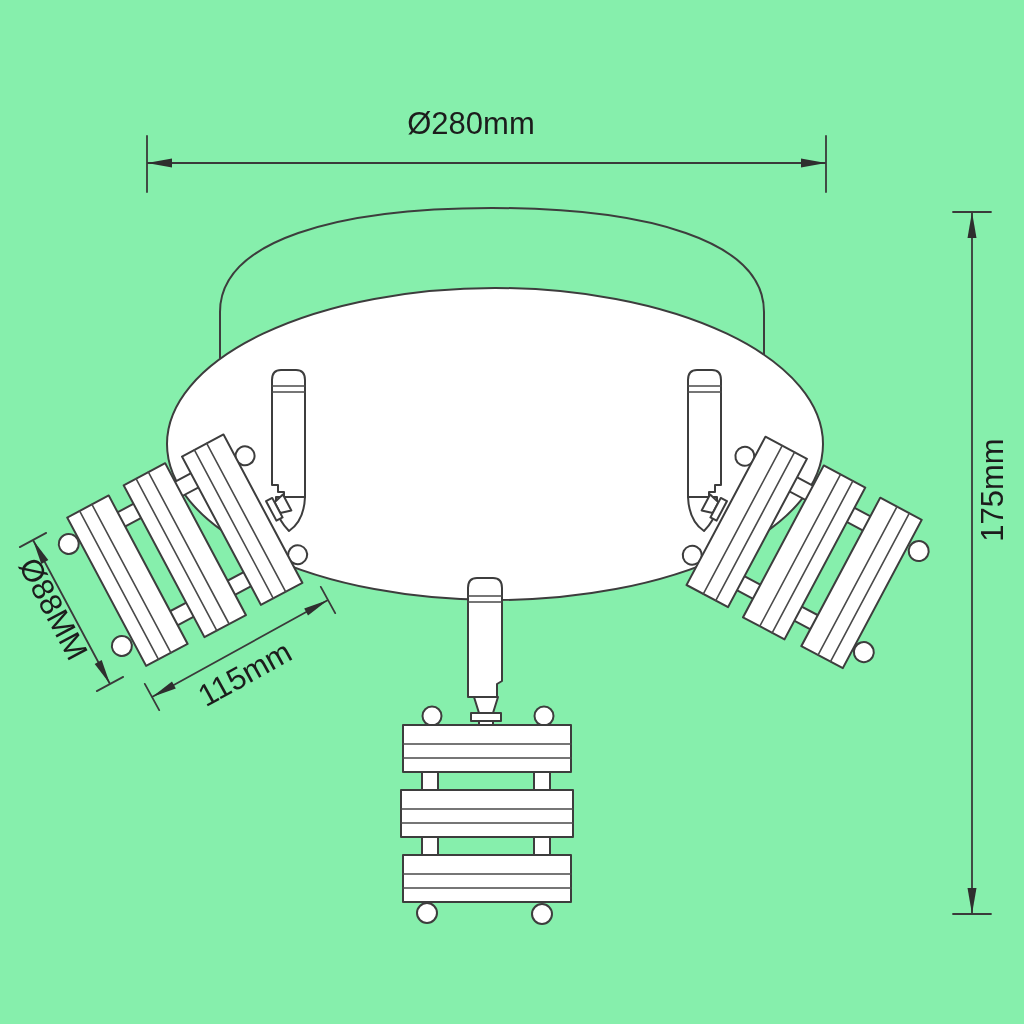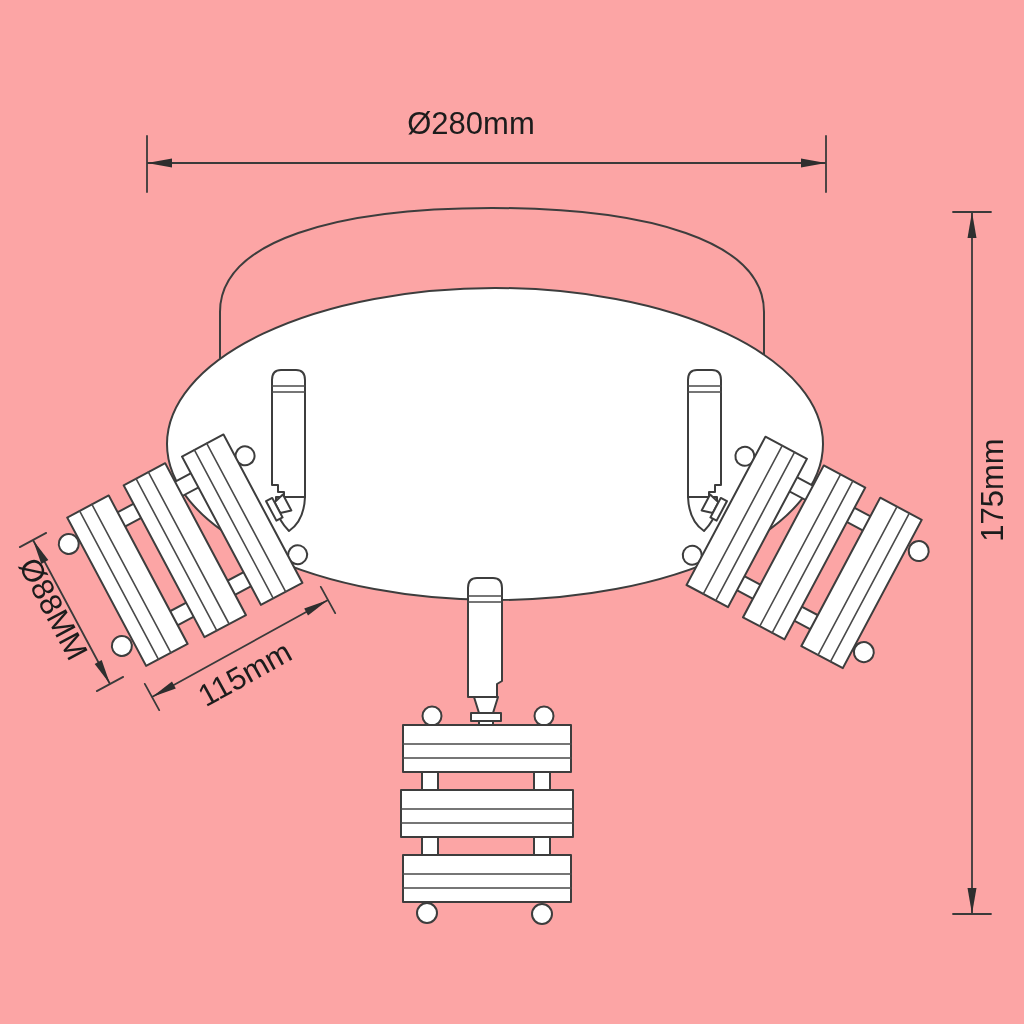--- a/index.html
+++ b/index.html
@@ -1,17 +1,17 @@
 <!DOCTYPE html>
 <html><head>
 <meta charset="utf-8">
 <style>
   html,body { margin:0; padding:0; background:#ffffff; }
   .stage {
-    width:1024px; height:1024px; position:relative; background:#fca5a5;
+    width:1024px; height:1024px; position:relative; background:#86efac;
     font-family:"Liberation Sans", sans-serif; overflow:hidden;
   }
   svg { display:block; }
   
   .ln { stroke:#3d3d3d; stroke-width:2; fill:none; stroke-linecap:round; }
   .th { stroke:#4a4a4a; stroke-width:1.6; fill:none; stroke-linecap:round; }
   .wh { stroke:#3d3d3d; stroke-width:2; fill:#ffffff; stroke-linejoin:round; }
   .ar { fill:#2e2e2e; stroke:none; }
   .dim { stroke:#3a3a3a; stroke-width:1.8; fill:none; stroke-linecap:round; }
   text.dimlabel {

